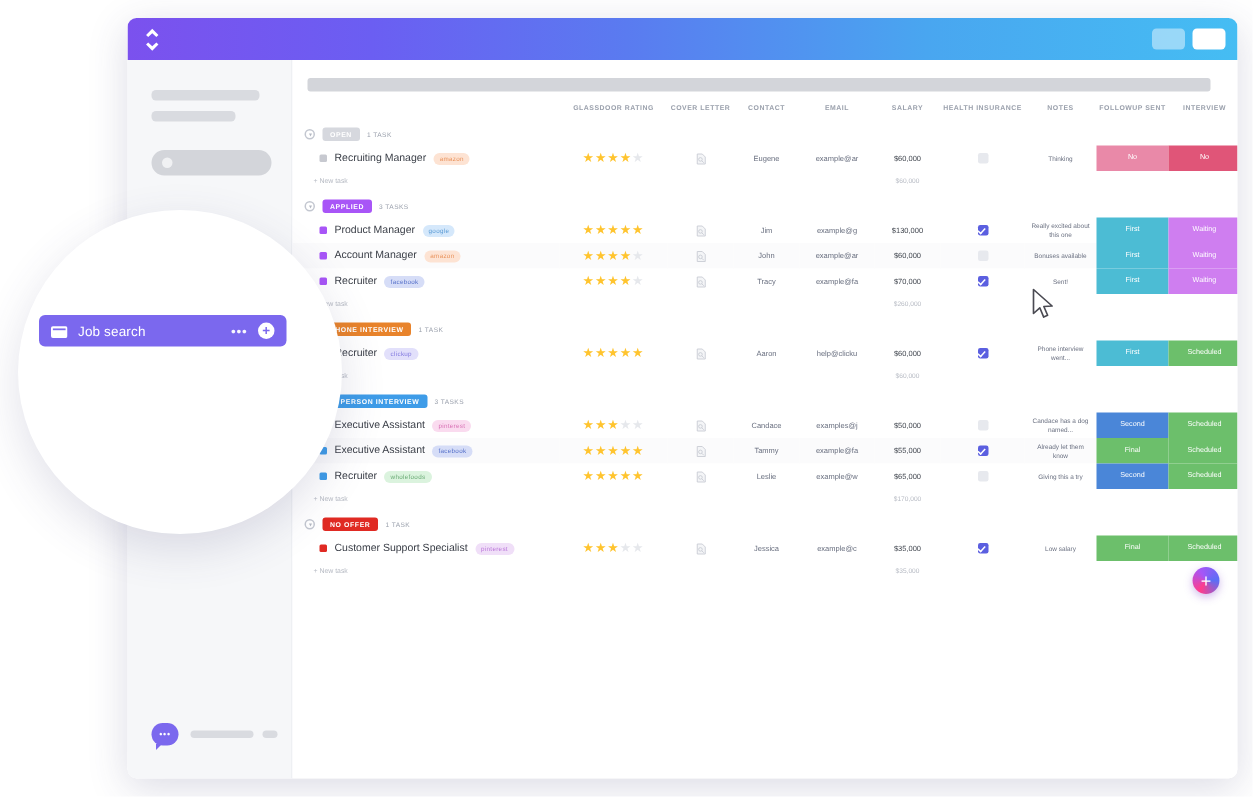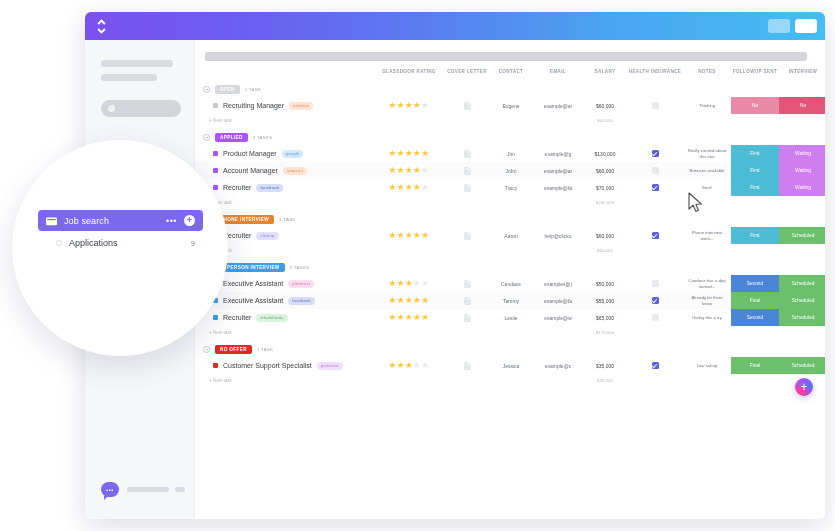--- a/index.html
+++ b/index.html
@@ -129,21 +129,21 @@
     box-shadow: 0 2px 6px rgba(120,60,200,.35);
   }
 
   
   .magnifier {
     position:absolute; left: 12px; top: 140px; width: 216px; height: 216px;
     border-radius: 50%; background:#fff;
     box-shadow: 0 10px 30px rgba(70,70,120,.16);
   }
   .mag-card {
-    position:absolute; left: 26px; top: 70px; width: 165px;
+    position:absolute; left: 14px; top: 70px; width: 165px;
   }
   .mag-row-top {
     display:flex; align-items:center; background:#7b68ee; color:#fff;
     border-radius: 4px; height: 21px; padding: 0 8px; gap: 7px;
   }
   .folder-ico { flex:none; }
   .mag-title { font-size: 9px; flex:1; letter-spacing:.1px; }
   .dots-btn { font-size: 9px; letter-spacing:.5px; opacity:.95; }
   .plus-btn { width:11px; height:11px; border-radius:50%; background:#fff; color:#7b68ee; font-size:9px; line-height:10px; text-align:center; font-weight:700; }
   .mag-row-sub { display:flex; align-items:center; padding: 7px 8px 0 18px; gap:7px; }
@@ -717,24 +717,19 @@
     <div class="mag-card">
       <div class="mag-row-top">
         <svg class="folder-ico" width="11" height="10" viewBox="0 0 14 12">
           <rect x="0" y="1.5" width="14" height="10" rx="1.6" fill="#fff"></rect>
           <rect x="1.6" y="3.4" width="10.8" height="1.5" fill="#7b68ee"></rect>
         </svg>
         <span class="mag-title">Job search</span>
         <span class="dots-btn">•••</span>
         <span class="plus-btn">+</span>
       </div>
-      <div class="mag-row-sub">
-        <span class="ring"></span>
-        <span class="mag-sub-title">Applications</span>
-        <span class="mag-count">9</span>
-      </div>
     </div>
   </div>
 
   <svg class="cursor" width="16" height="22" viewBox="0 0 16 22">
     <path d="M1 1 L1 17 L5.2 13.2 L7.8 19.4 L10.4 18.2 L7.9 12.3 L13.4 12 Z" fill="#ffffff" stroke="#4a4a52" stroke-width="1.1" stroke-linejoin="round"></path>
   </svg>
 </div>
 
 </body></html>

